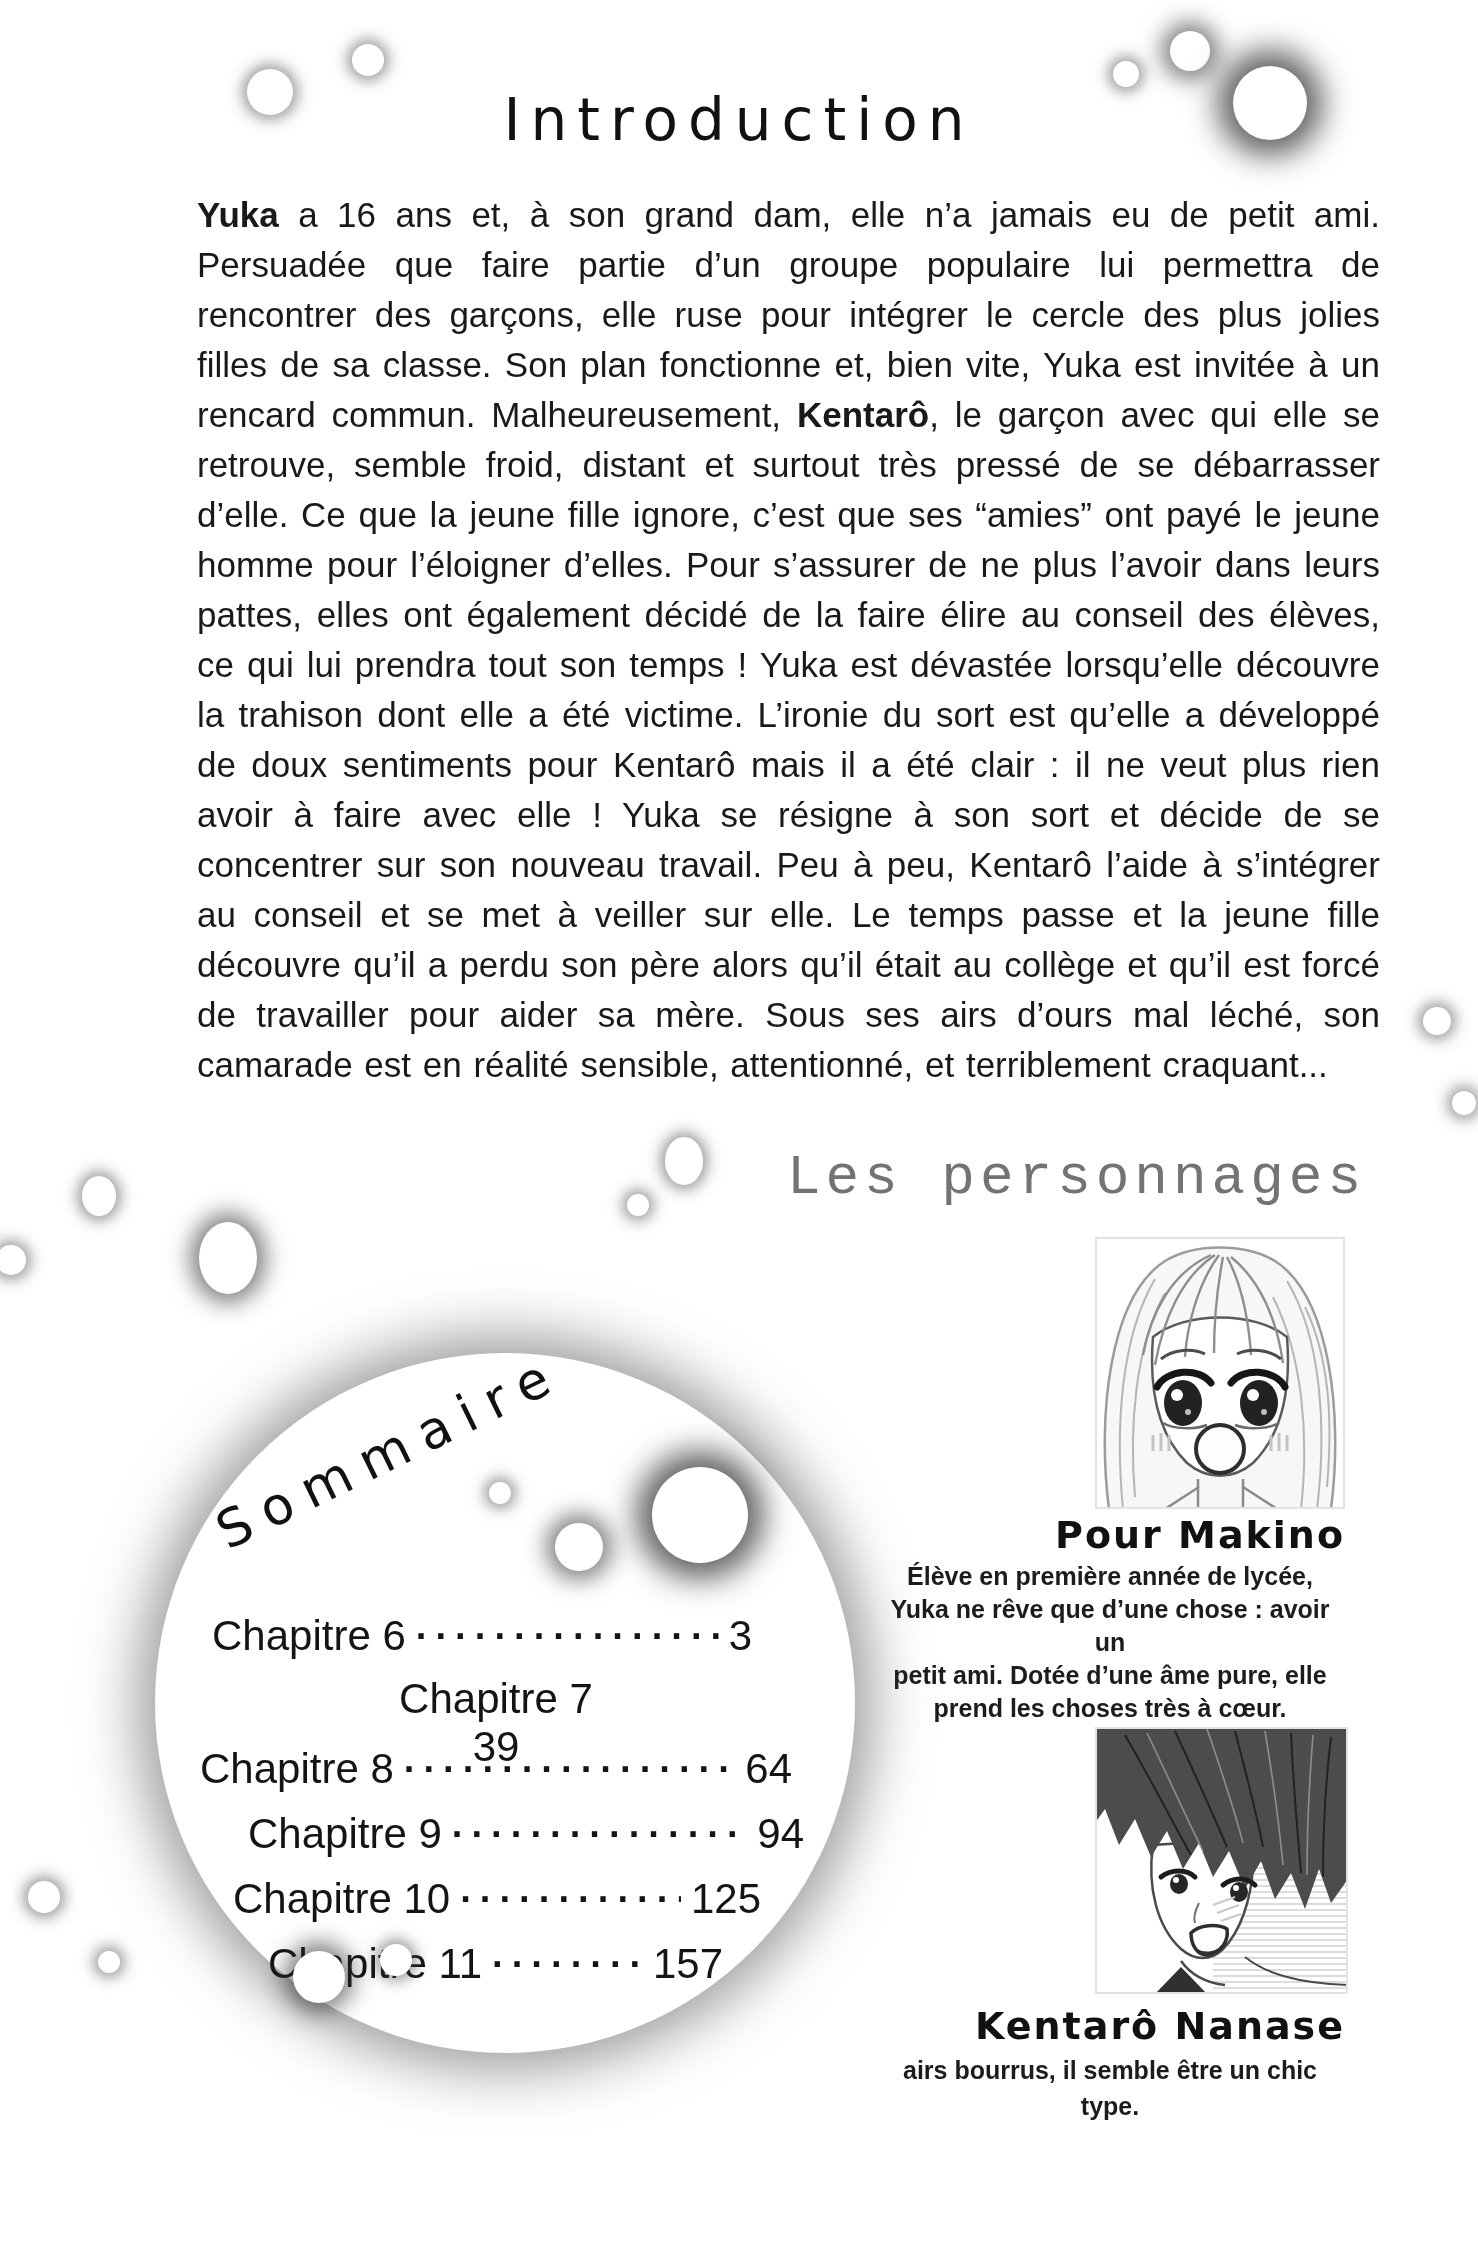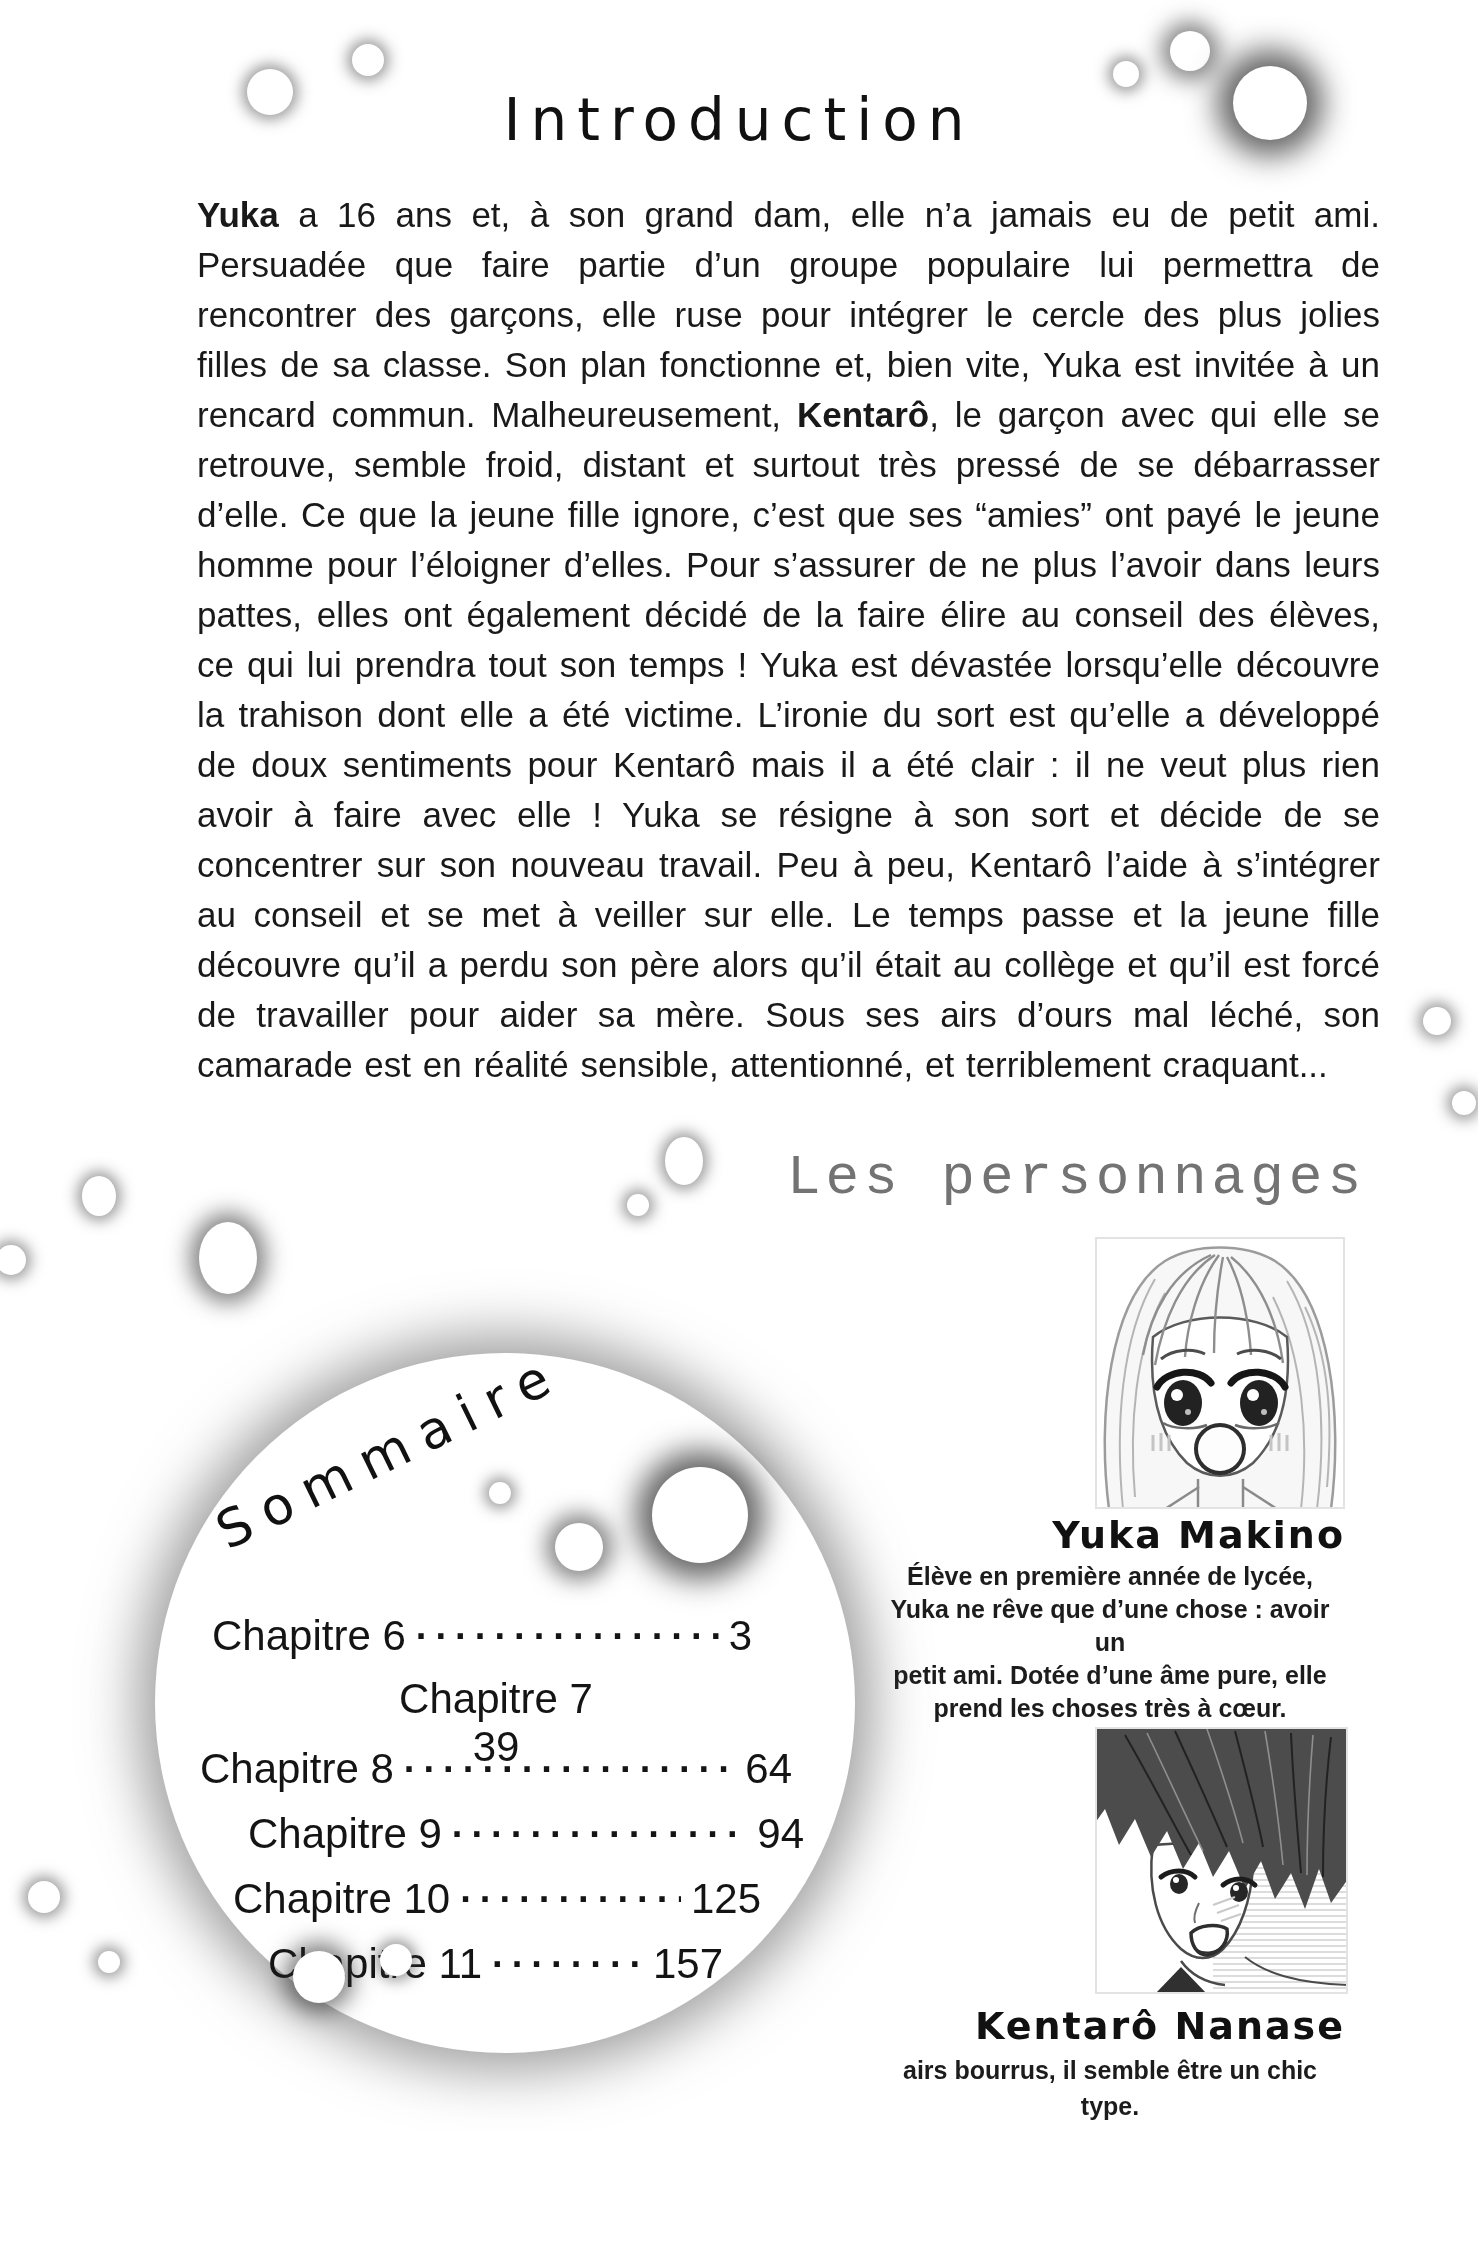--- a/index.html
+++ b/index.html
@@ -216,21 +216,21 @@
       <path d="M118,178 l22,-8 M122,186 l22,-8 M126,194 l20,-7"></path>
     </g>
     <path d="M96,206 C104,198 122,196 132,202 C134,214 126,226 112,228 C102,228 96,218 96,206 Z" fill="#ffffff" stroke="#2e2e2e" stroke-width="3.5"></path>
     <path d="M100,222 C110,228 122,226 128,218" stroke="#2e2e2e" stroke-width="2" fill="none"></path>
     <path d="M86,234 C96,248 112,256 130,258" stroke="#4a4a4a" stroke-width="2.5" fill="none"></path>
     <path d="M60,267 L86,240 L112,267 Z" fill="#303030"></path>
     <path d="M150,230 C170,246 200,256 253,258" stroke="#4a4a4a" stroke-width="2" fill="none"></path>
     <rect x="1" y="1" width="251" height="265" fill="none" stroke="#e3e3e3" stroke-width="2"></rect>
   </svg>
 
-  <div class="character-name name-yuka">Yuka Makino</div>
+  <div class="character-name name-yuka">Pour Makino</div>
   <div class="character-description desc-yuka">
       <div>Élève en première année de lycée,</div>
       <div>Yuka ne rêve que d’une chose : avoir un</div>
       <div>petit ami. Dotée d’une âme pure, elle</div>
       <div>prend les choses très à cœur.</div>
     </div>
 
   <div class="character-name name-kentaro">Kentarô Nanase</div>
   <div class="character-description desc-kentaro">
       <div>airs bourrus, il semble être un chic type.</div>

